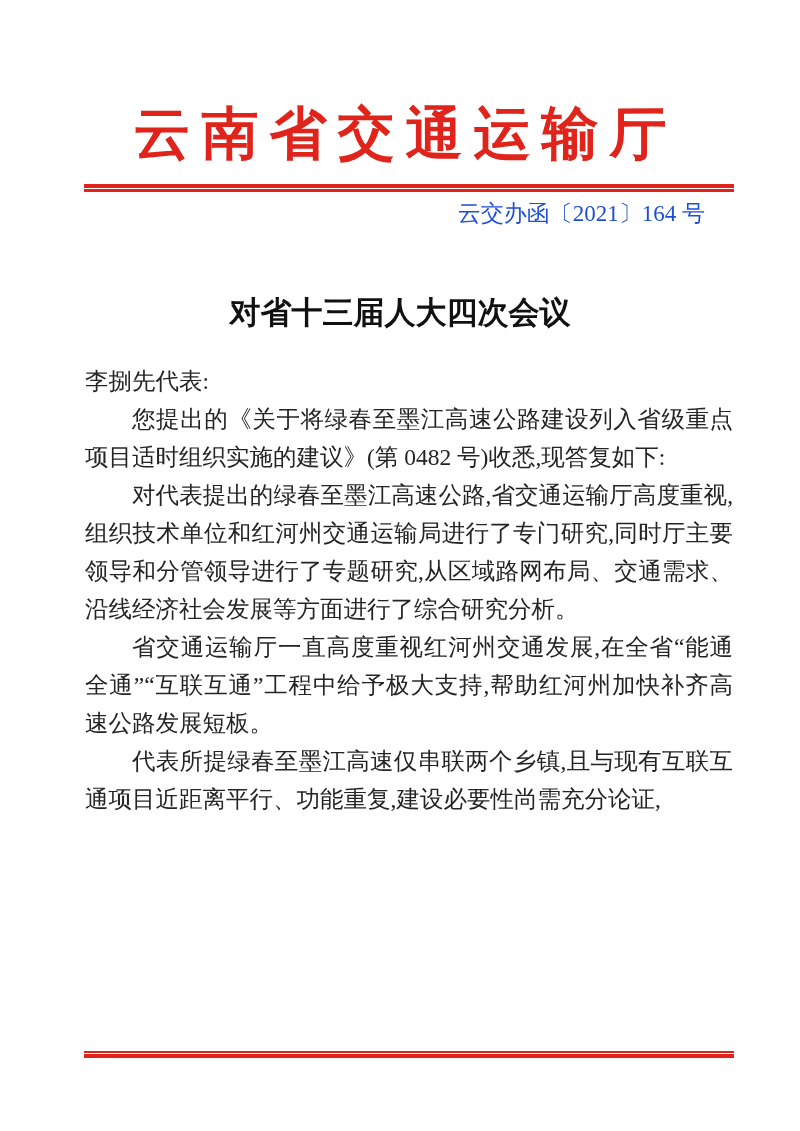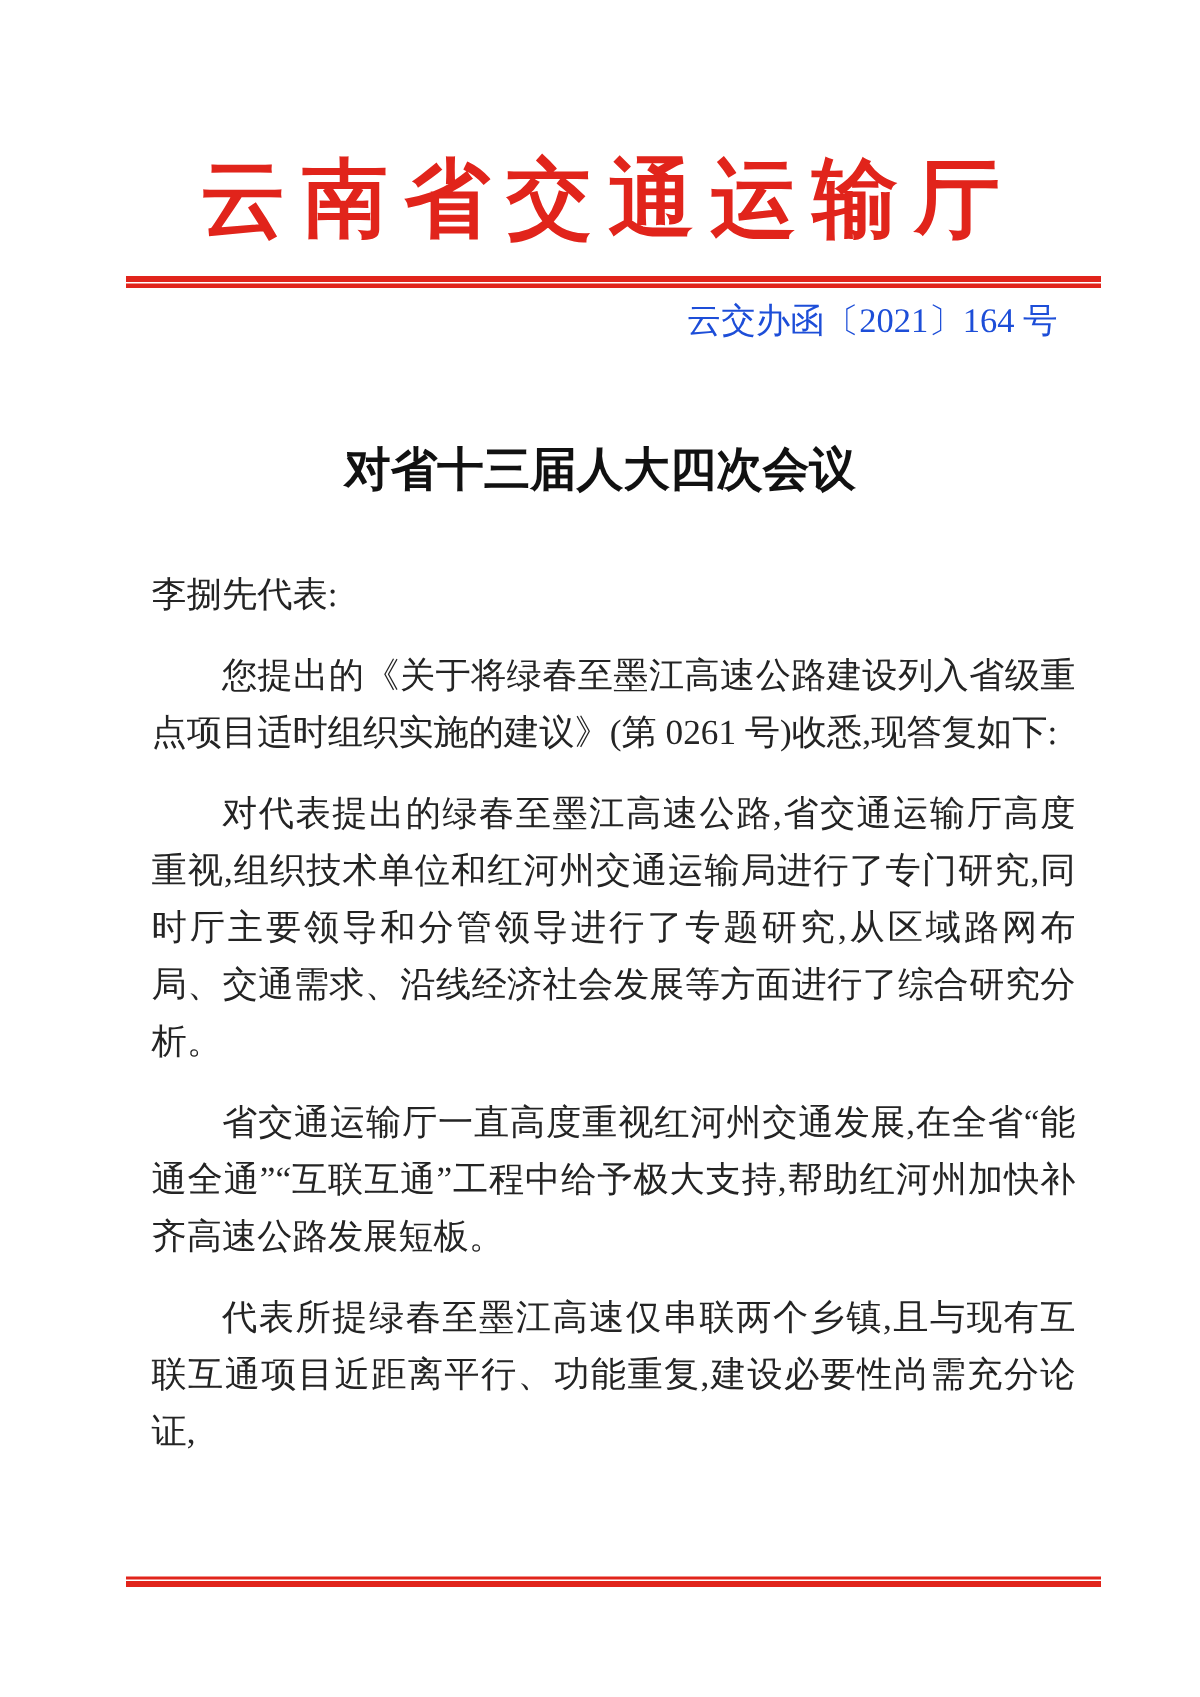--- a/index.html
+++ b/index.html
@@ -72,21 +72,21 @@
     position: absolute;
     top: 362px;
     left: 85px;
     width: 648px;
     font-size: 23.5px;
     line-height: 38px;
     color: #242424;
     text-align: justify;
   }
   .doc-body p {
-    margin: 16px;
+    margin: 0;
     padding: 0;
   }
   .doc-body p.indent {
     text-indent: 2em;
   }
 </style>
 </head>
 <body>
 
 <div class="page">
@@ -96,21 +96,21 @@
   <div class="rule rule-top"></div>
 
   <div class="doc-number">云交办函〔2021〕164 号</div>
 
   <div class="doc-title">
     <div>对省十三届人大四次会议</div>
   </div>
 
   <div class="doc-body">
     <p>李捌先代表:</p>
-    <p class="indent">您提出的《关于将绿春至墨江高速公路建设列入省级重点项目适时组织实施的建议》(第 0261 号)收悉,现答复如下:</p>
+    <p class="indent">您提出的《关于将绿春至墨江高速公路建设列入省级重点项目适时组织实施的建议》(第 0482 号)收悉,现答复如下:</p>
     <p class="indent">对代表提出的绿春至墨江高速公路,省交通运输厅高度重视,组织技术单位和红河州交通运输局进行了专门研究,同时厅主要领导和分管领导进行了专题研究,从区域路网布局、交通需求、沿线经济社会发展等方面进行了综合研究分析。</p>
     <p class="indent">省交通运输厅一直高度重视红河州交通发展,在全省“能通全通”“互联互通”工程中给予极大支持,帮助红河州加快补齐高速公路发展短板。</p>
     <p class="indent">代表所提绿春至墨江高速仅串联两个乡镇,且与现有互联互通项目近距离平行、功能重复,建设必要性尚需充分论证,</p>
   </div>
 
   <div class="rule rule-bottom"></div>
 
 </div>
 
 </body></html>

